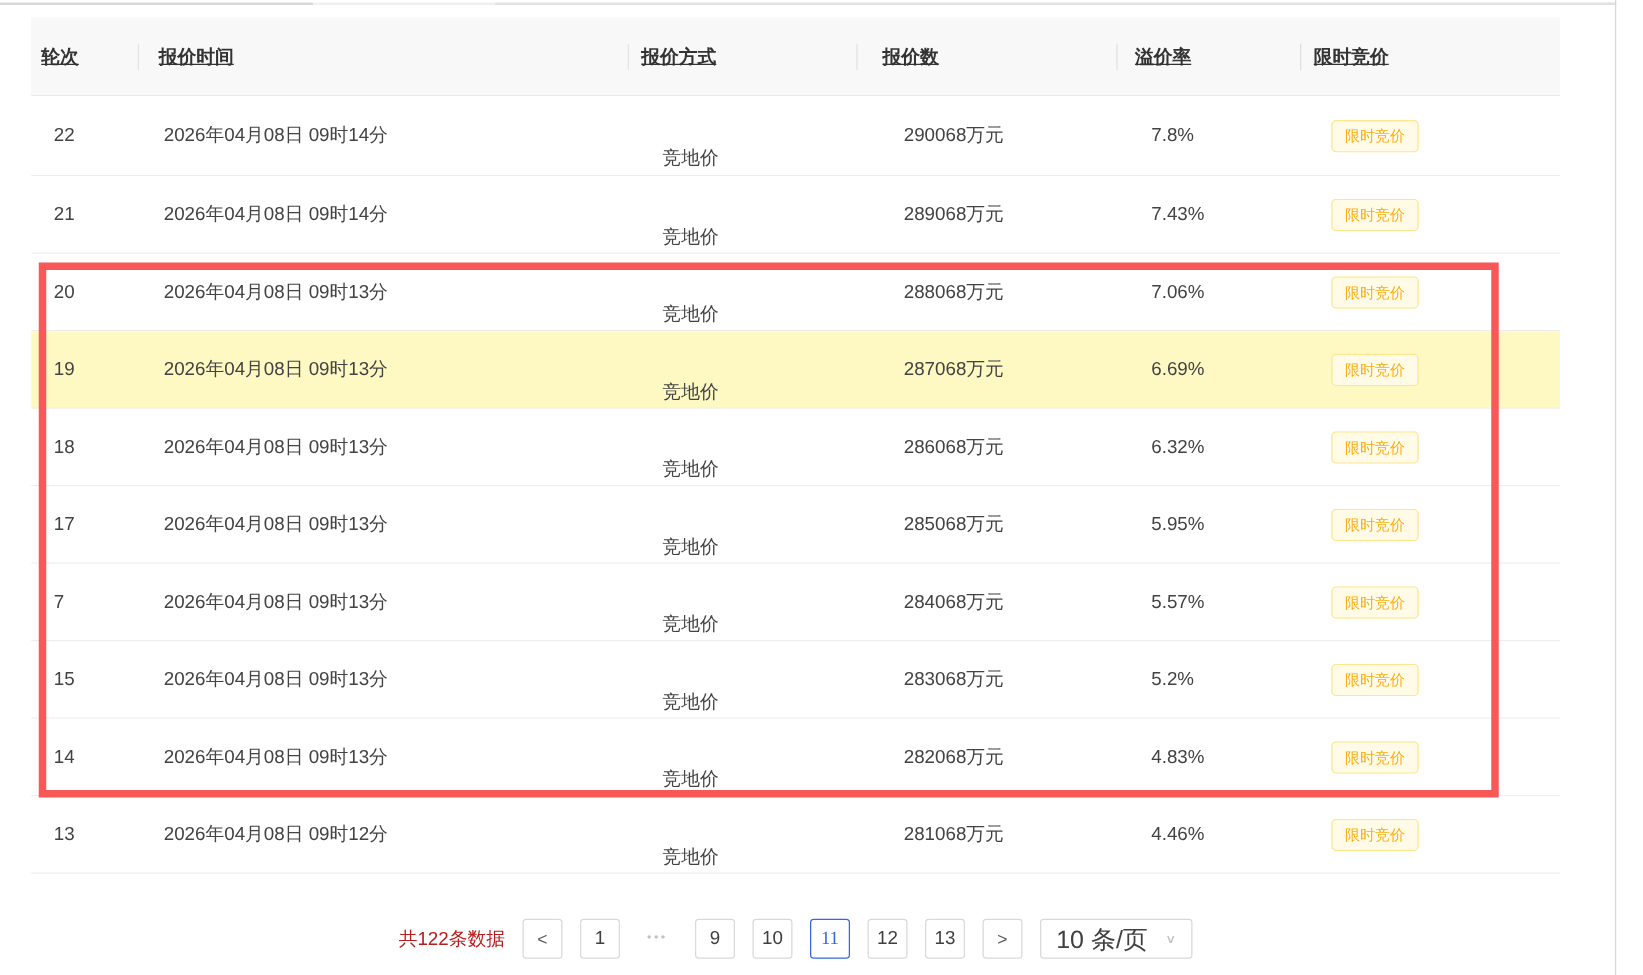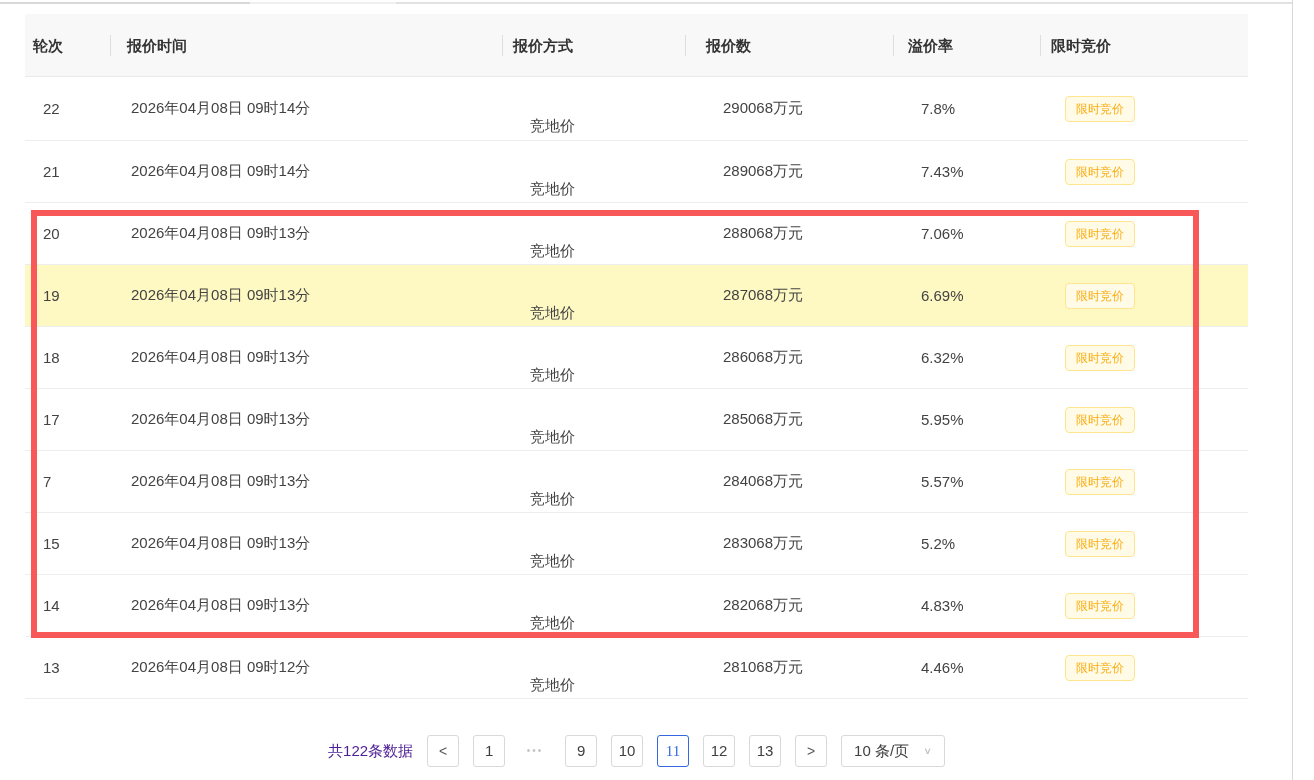--- a/index.html
+++ b/index.html
@@ -10,21 +10,21 @@
   
   .top-line { position:absolute; left:0; top:2px; width:1293px; height:2px;
     background:linear-gradient(to right,#d9d9d9 0 250px,#f0f0f0 250px 396px,#e2e2e2 396px 100%); }
   .right-line { position:absolute; left:1292px; top:0; width:1px; height:780px; background:#d8d8d8; }
 
   
   .table { position:absolute; left:25px; top:14px; width:1223px; }
   .tr { display:grid; grid-template-columns:85px 392px 183px 208px 147px 208px; align-items:center; }
   .thead { background:#f8f8f8; height:63px; border-bottom:1px solid #e9e9e9; }
   .th { font-size:15px; font-weight:700; color:#333; position:relative; height:63px; line-height:63px;
-        white-space:nowrap; overflow:hidden; }
+        white-space:nowrap; overflow:hidden;text-decoration:underline; }
   .th.c1 { padding-left:8px; }
   .th.c2 { padding-left:17px; }
   .th.c3 { padding-left:11px; }
   .th.c4 { padding-left:21px; }
   .th.c5 { padding-left:15px; }
   .th.c6 { padding-left:11px; }
   .th:not(.c1)::before { content:""; position:absolute; left:0; top:21px; width:1px; height:21px; background:#dedede; }
 
   .row { height:62px; border-bottom:1px solid #ededed; background:#fff; }
   .row:first-of-type { height:64px; }
@@ -40,29 +40,29 @@
   .badge { display:inline-block; font-size:12px; line-height:1; padding:6px 10px;
            color:#faad14; background:#fffbe6; border:1px solid #ffe58f; border-radius:4px; }
 
   
   .annotation-rect { position:absolute; left:31px; top:210px; width:1168px; height:428px;
                      border:6px solid #f85858; pointer-events:none; }
 
   
   .pagination { position:absolute; left:25px; top:735px; width:1223px; height:32px;
                 display:flex; justify-content:center; align-items:center; gap:14px; }
-  .pg-total { font-size:15px; color:#4c1d95; }
+  .pg-total { font-size:15px; color:#b91c1c; }
   .pg-item { width:32px; height:32px; line-height:30px; text-align:center; font-size:15px;
              color:#404040; background:#fff; border:1px solid #d9d9d9; border-radius:3px; cursor:pointer; }
   .pg-item.prev, .pg-item.next { color:#595959; font-size:14px; }
   .pg-item.ellipsis { border:none; color:#c3c3c3; font-size:10px; letter-spacing:2px; line-height:32px; cursor:default; }
   .pg-item.active { border-color:#3567e2; color:#3567e2;font-family:Liberation Serif, serif; }
   .pg-size { height:32px; border:1px solid #d9d9d9; border-radius:3px; background:#fff;
              display:flex; align-items:center; gap:14px; padding:0 12px; cursor:pointer; }
-  .pg-size-label { font-size:15px; color:#404040; white-space:nowrap; }
+  .pg-size-label { font-size:20px; color:#404040; white-space:nowrap; }
   .pg-size-arrow { font-size:12px; color:#bfbfbf; transform:scaleY(0.8); }
 </style>
 </head>
 <body>
 
 <div class="page">
   <div class="top-line"></div>
   <div class="right-line"></div>
 
   <div class="table">

